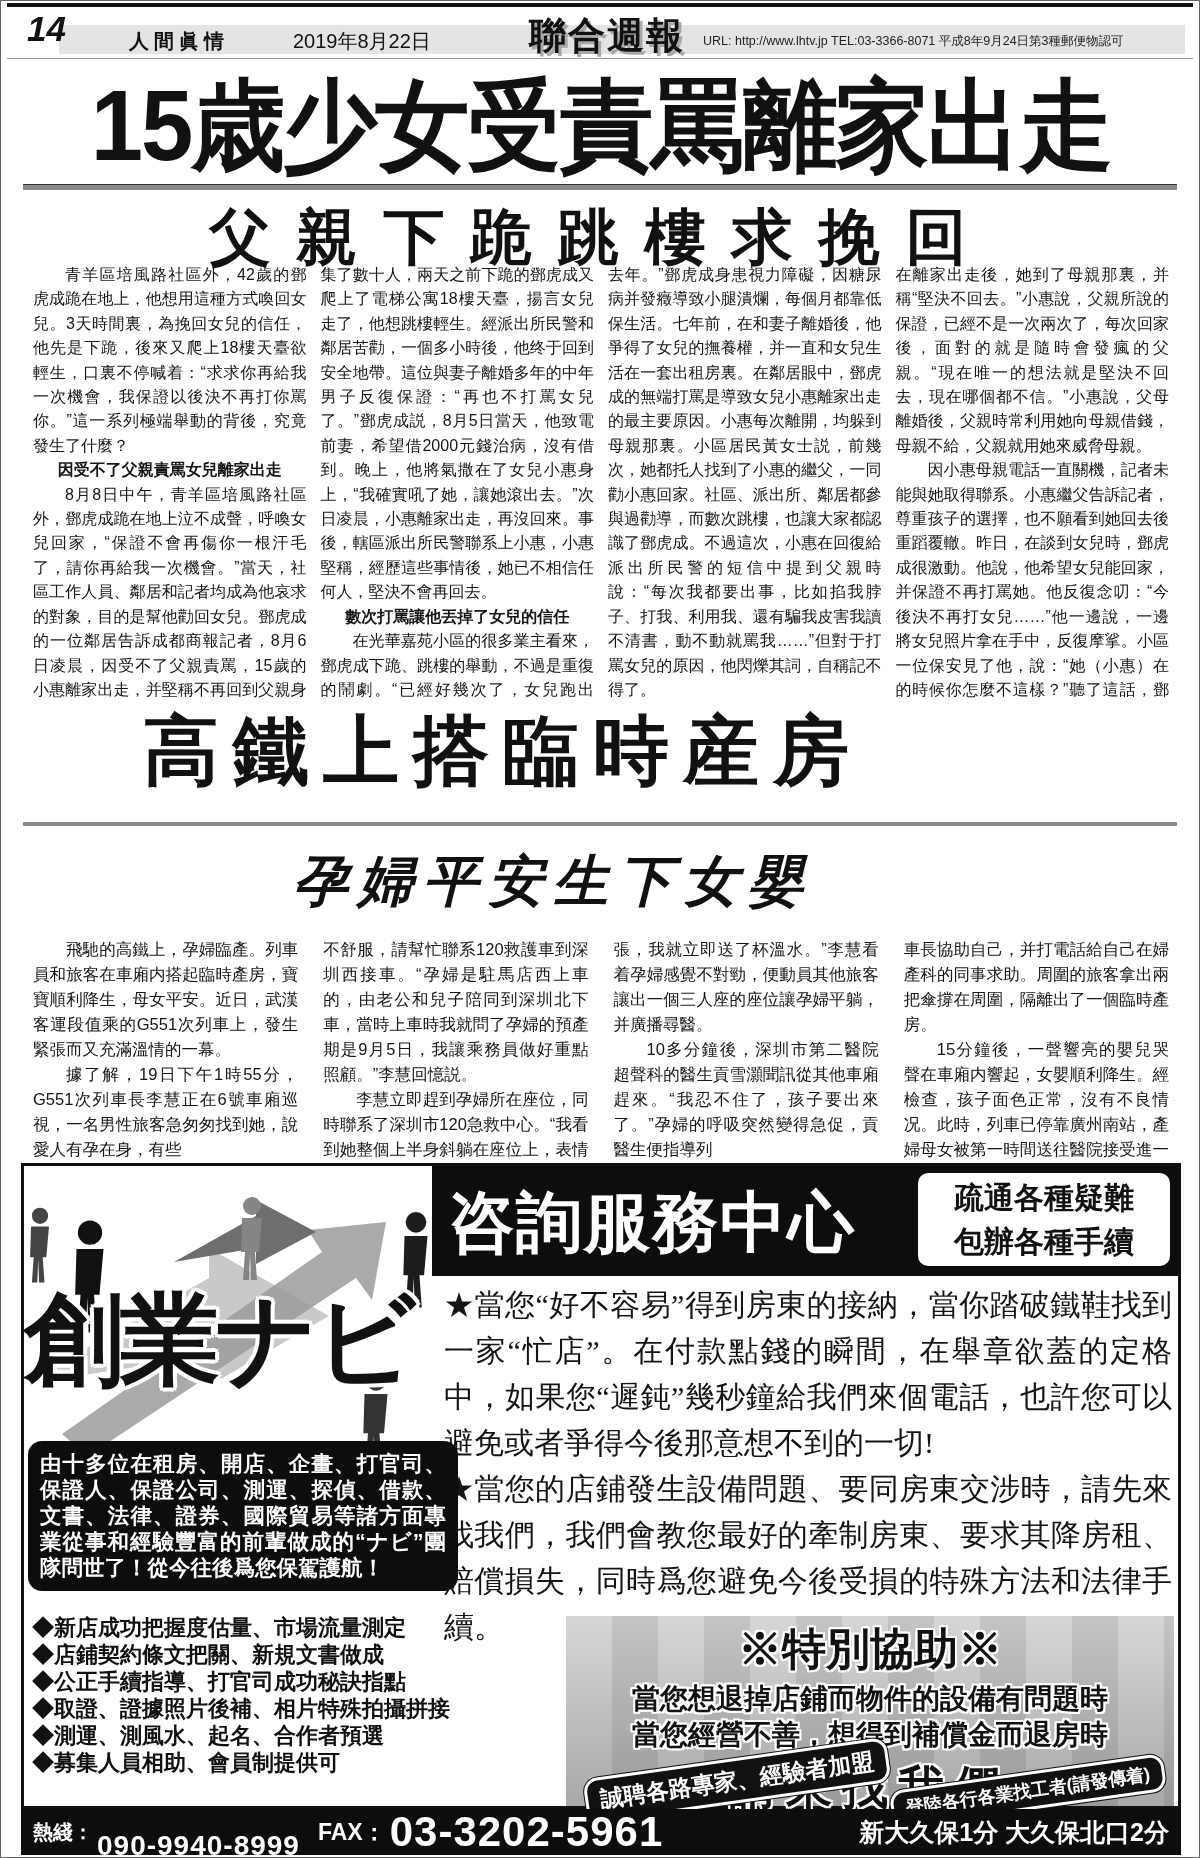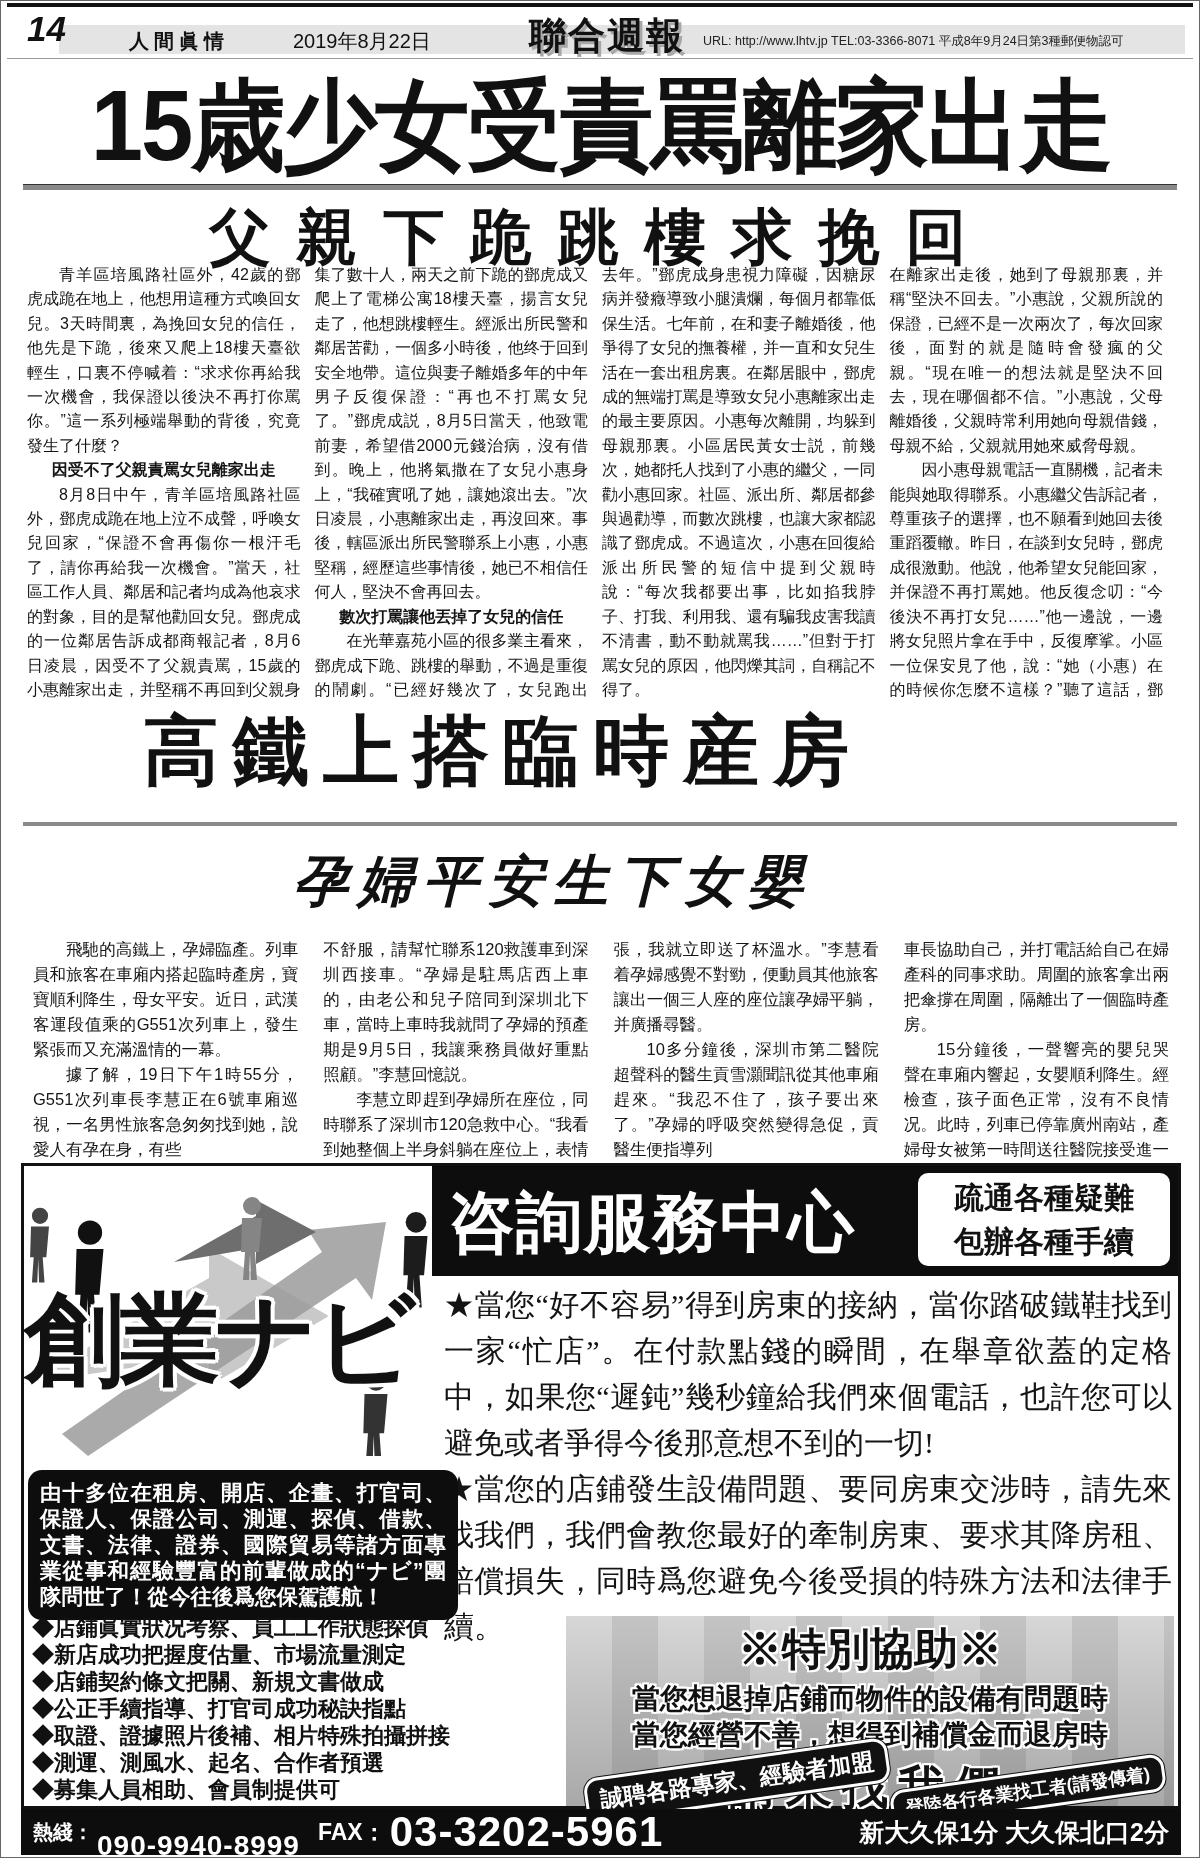--- a/index.html
+++ b/index.html
@@ -27,39 +27,39 @@
   .rule-b{position:absolute;top:821px;left:22px;right:22px;height:4px;background:#8a8a8a;}
   .script-head{position:absolute;top:844px;left:52px;width:1000px;margin:0;text-align:center;
                font-size:55px;font-weight:bold;font-style:italic;letter-spacing:10px;
                font-family:"DejaVu Serif",serif;}
   
   .article{position:absolute;display:flex;overflow:hidden;}
   .article .col{flex:1 1 0;text-align:justify;}
   .article p{margin:0;}
   .article .ind{text-indent:2em;}
   .article .subhead{font-weight:bold;text-align:center;text-indent:0;}
-  #article1{top:262px;left:26px;width:1136px;height:438px;gap:14px;font-size:16px;line-height:24.4px;color:#151515;}
+  #article1{top:262px;left:32px;width:1136px;height:438px;gap:14px;font-size:16px;line-height:24.4px;color:#151515;}
   #article2{top:936px;left:32px;width:1136px;height:224px;gap:25px;font-size:16.5px;line-height:25px;color:#151515;}
   
   .ad{position:absolute;top:1162px;left:20px;width:1160px;height:646px;border:3px solid #111;
       box-sizing:border-box;background:#fff;}
   .ad-graphic{position:absolute;left:0;top:0;width:408px;height:290px;overflow:hidden;}
   .logo-text{position:absolute;left:0;top:108px;font-size:100px;font-weight:900;color:#111;
              white-space:nowrap;letter-spacing:-4px;
              text-shadow:4px 0 0 #fff,-4px 0 0 #fff,0 4px 0 #fff,0 -4px 0 #fff,
                          3px 3px 0 #fff,-3px 3px 0 #fff,3px -3px 0 #fff,-3px -3px 0 #fff;}
   .service-header{position:absolute;left:408px;top:0;right:0;height:110px;background:#0d0d0d;}
   .service-title{position:absolute;left:16px;top:12px;font-size:66px;font-weight:900;color:#fff;letter-spacing:2px;}
   .service-box{position:absolute;right:8px;top:7px;width:252px;height:93px;background:#fff;border-radius:10px;
                color:#111;font-weight:900;font-size:30px;text-align:center;line-height:44px;padding-top:3px;
                box-sizing:border-box;}
   .star-text{position:absolute;left:420px;top:116px;width:728px;font-size:30px;line-height:46px;
              font-family:"Liberation Serif",serif;text-align:justify;color:#141414;}
   .star-text p{margin:0;}
-  .team-box{position:absolute;left:4px;top:304px;width:430px;background:#0d0d0d;color:#fff;
+  .team-box{position:absolute;left:4px;top:275px;width:430px;background:#0d0d0d;color:#fff;
             padding:10px 12px;font-size:21.5px;line-height:26px;font-weight:bold;text-align:justify;
             box-sizing:border-box;border-radius:14px;}
   .bullets{position:absolute;left:8px;top:448px;width:446px;font-size:22px;font-weight:900;
            line-height:27px;white-space:nowrap;overflow:hidden;}
   .special-box{position:absolute;left:542px;top:450px;right:4px;height:190px;text-align:center;
                background:repeating-linear-gradient(90deg,#e6e6e6 0 46px,#d2d2d2 46px 92px),
                           linear-gradient(180deg,#eee,#bbb);background-blend-mode:multiply;}
   .sp-outline{text-shadow:2px 0 0 #fff,-2px 0 0 #fff,0 2px 0 #fff,0 -2px 0 #fff,
               2px 2px 0 #fff,-2px 2px 0 #fff,2px -2px 0 #fff,-2px -2px 0 #fff;}
   .special-title{font-size:44px;font-weight:900;margin:4px 0 2px 0;}
@@ -182,21 +182,20 @@
     </div>
 
     <div class="star-text">
       <p>★當您“好不容易”得到房東的接納，當你踏破鐵鞋找到一家“忙店”。在付款點錢的瞬間，在舉章欲蓋的定格中，如果您“遲鈍”幾秒鐘給我們來個電話，也許您可以避免或者爭得今後那意想不到的一切!</p>
       <p>★當您的店鋪發生設備問題、要同房東交涉時，請先來找我們，我們會教您最好的牽制房東、要求其降房租、賠償損失，同時爲您避免今後受損的特殊方法和法律手續。</p>
     </div>
 
     <div class="team-box">由十多位在租房、開店、企畫、打官司、保證人、保證公司、測運、探偵、借款、文書、法律、證券、國際貿易等諸方面專業從事和經驗豐富的前輩做成的“ナビ”團隊問世了！從今往後爲您保駕護航！</div>
 
     <div class="bullets">
-      <div>◆店鋪眞實狀况考察、員工工作狀態探偵</div>
       <div>◆新店成功把握度估量、市場流量測定</div>
       <div>◆店鋪契約條文把關、新規文書做成</div>
       <div>◆公正手續指導、打官司成功秘訣指點</div>
       <div>◆取證、證據照片後補、相片特殊拍攝拼接</div>
       <div>◆測運、測風水、起名、合作者預選</div>
       <div>◆募集人員相助、會員制提供可</div>
     </div>
 
     <div class="special-box">
       <div class="special-title sp-outline">※特別協助※</div>

